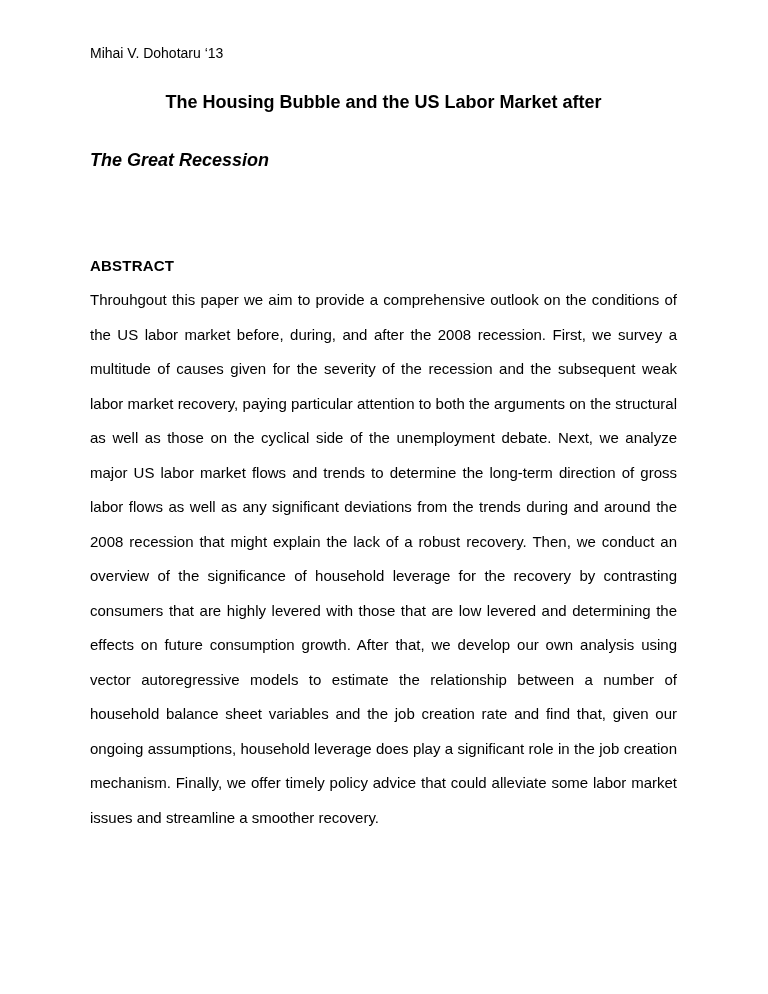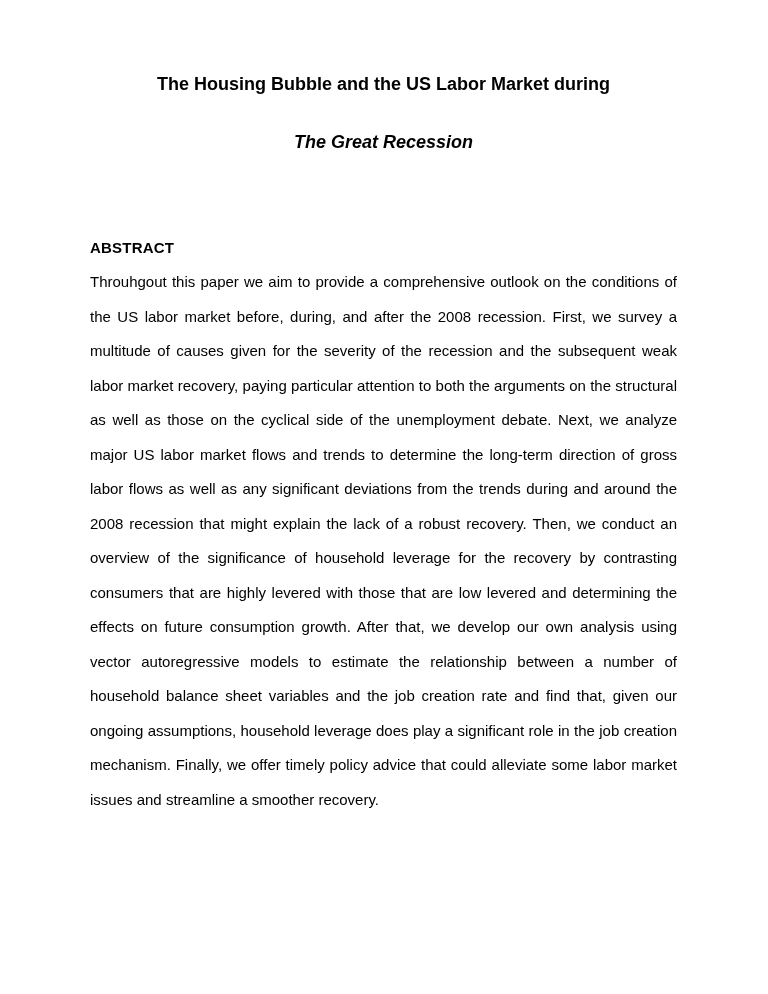--- a/index.html
+++ b/index.html
@@ -29,21 +29,20 @@
     line-height: 24px;
     font-weight: bold;
     text-align: center;
   }
   .title-line-2 {
     margin-top: 34px;
     font-size: 18px;
     line-height: 24px;
     font-weight: bold;
     font-style: italic;
-    text-align: center;
   }
   .abstract-heading {
     margin-top: 84px;
     font-size: 15px;
     line-height: 20px;
     font-weight: bold;
     text-align: left;
     letter-spacing: 0.2px;
   }
   .abstract-body {
@@ -51,21 +50,22 @@
     font-size: 15px;
     line-height: 34.5px;
     text-align: justify;
     text-justify: inter-word;
   }
 </style>
 </head>
 <body>
 
 <div class="page">
+  <div class="author-line">Mihai V. Dohotaru ‘13</div>
 
-  <div class="title-line-1">The Housing Bubble and the US Labor Market during</div>
+  <div class="title-line-1">The Housing Bubble and the US Labor Market after</div>
 
   <div class="title-line-2">The Great Recession</div>
 
   <div class="abstract-heading">ABSTRACT</div>
 
   <div class="abstract-body">Throuhgout this paper we aim to provide a comprehensive outlook on the conditions of the US labor market before, during, and after the 2008 recession. First, we survey a multitude of causes given for the severity of the recession and the subsequent weak labor market recovery, paying particular attention to both the arguments on the structural as well as those on the cyclical side of the unemployment debate. Next, we analyze major US labor market flows and trends to determine the long-term direction of gross labor flows as well as any significant deviations from the trends during and around the 2008 recession that might explain the lack of a robust recovery. Then, we conduct an overview of the significance of household leverage for the recovery by contrasting consumers that are highly levered with those that are low levered and determining the effects on future consumption growth. After that, we develop our own analysis using vector autoregressive models to estimate the relationship between a number of household balance sheet variables and the job creation rate and find that, given our ongoing assumptions, household leverage does play a significant role in the job creation mechanism. Finally, we offer timely policy advice that could alleviate some labor market issues and streamline a smoother recovery.</div>
 </div>
 
 </body></html>

